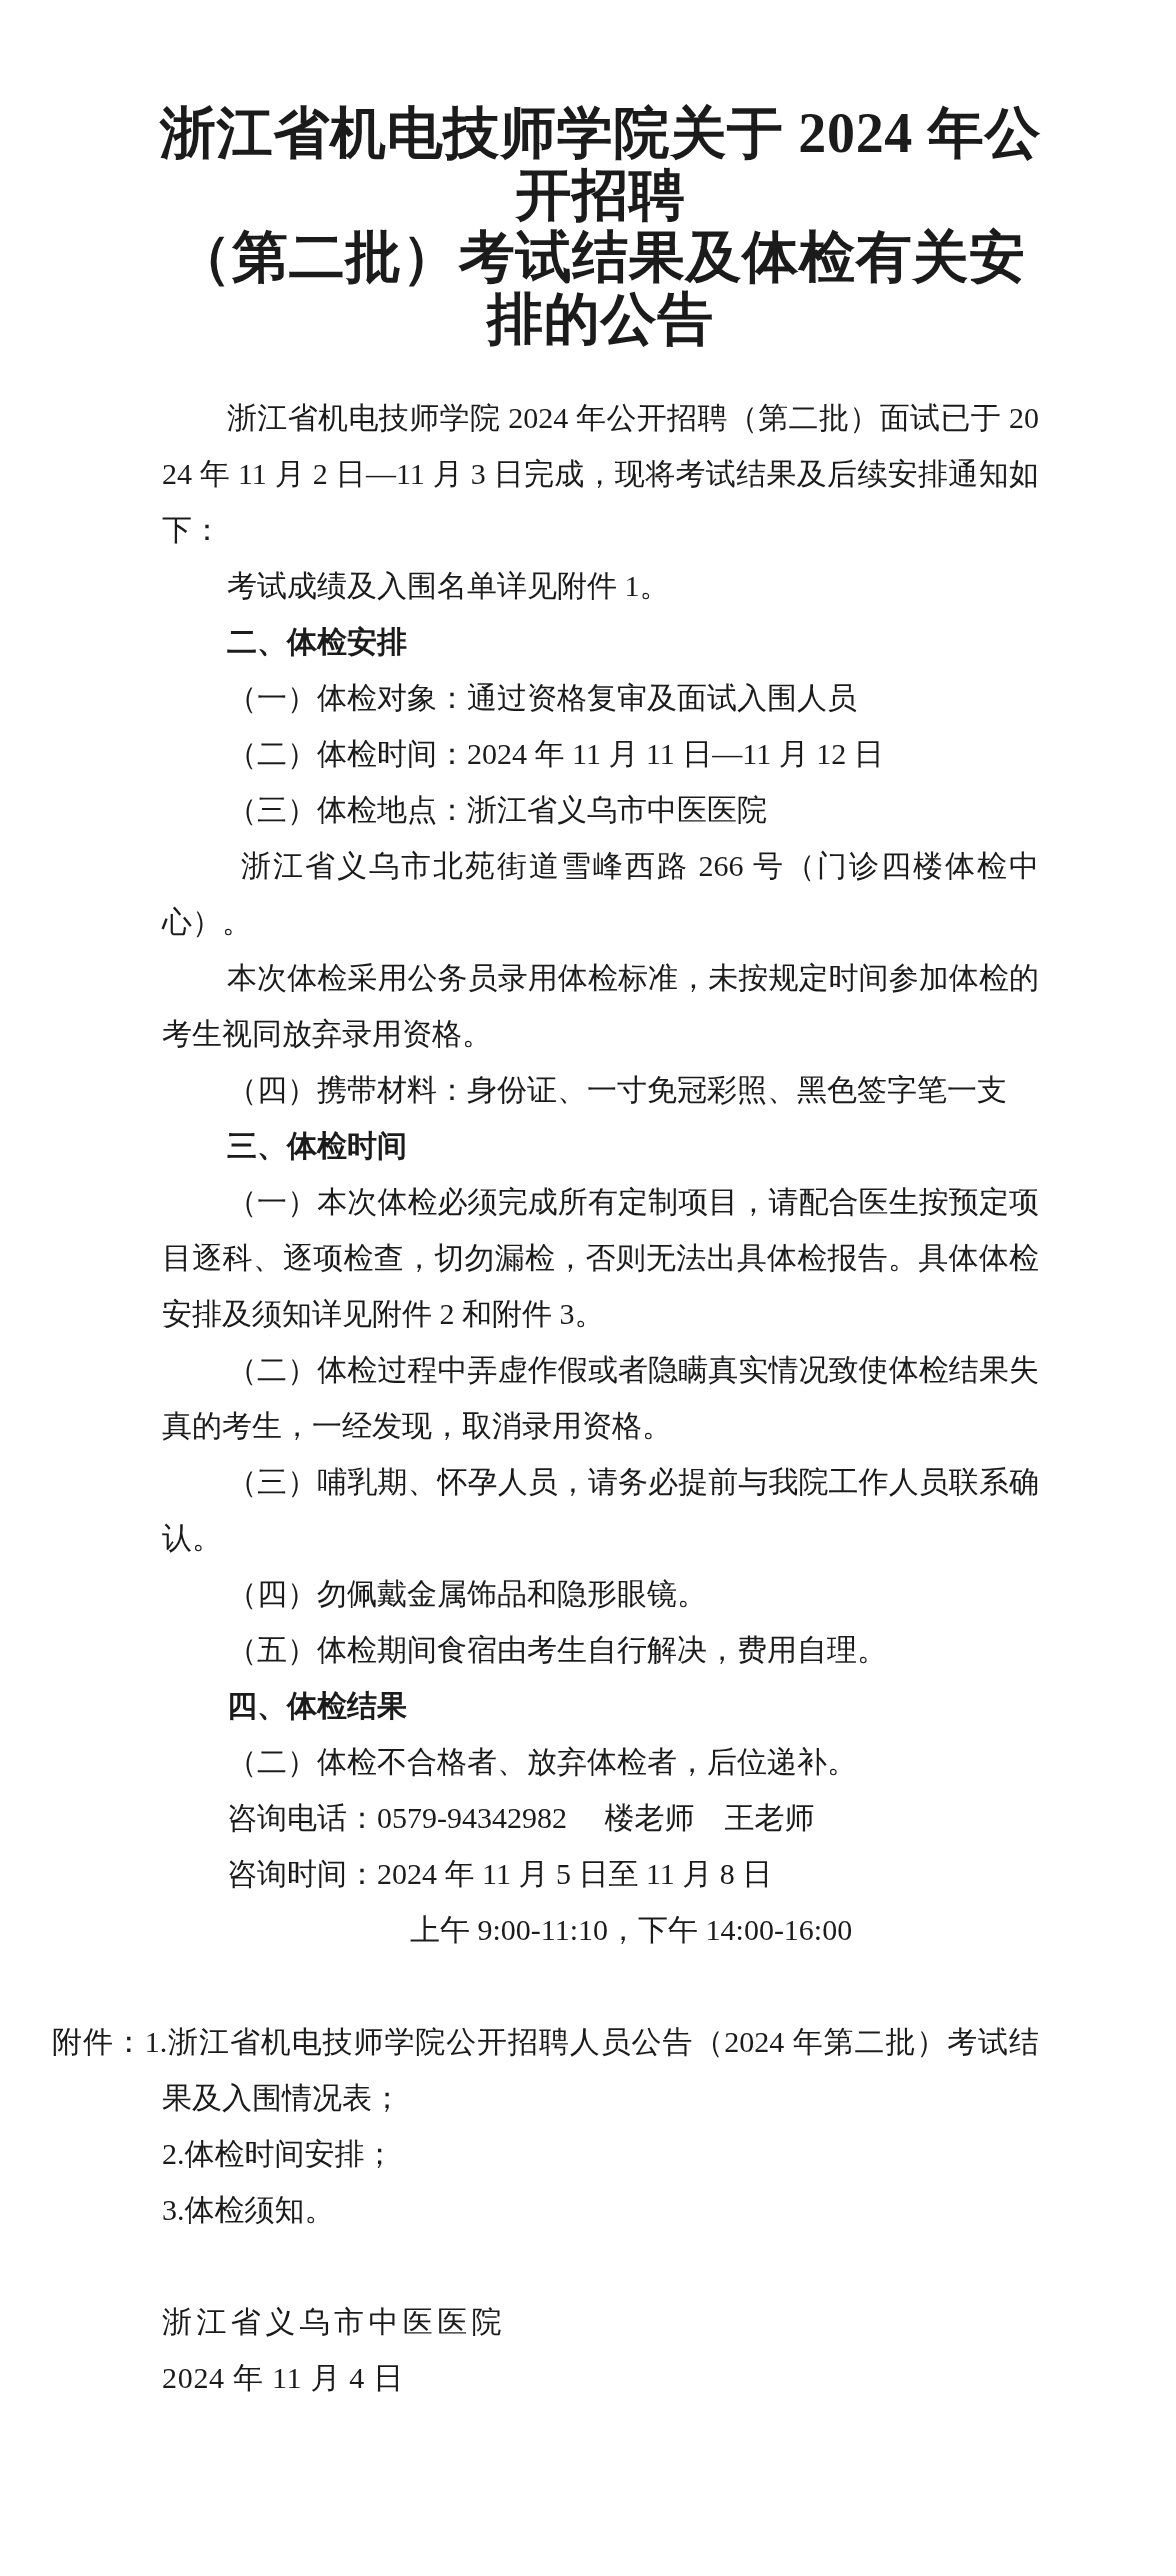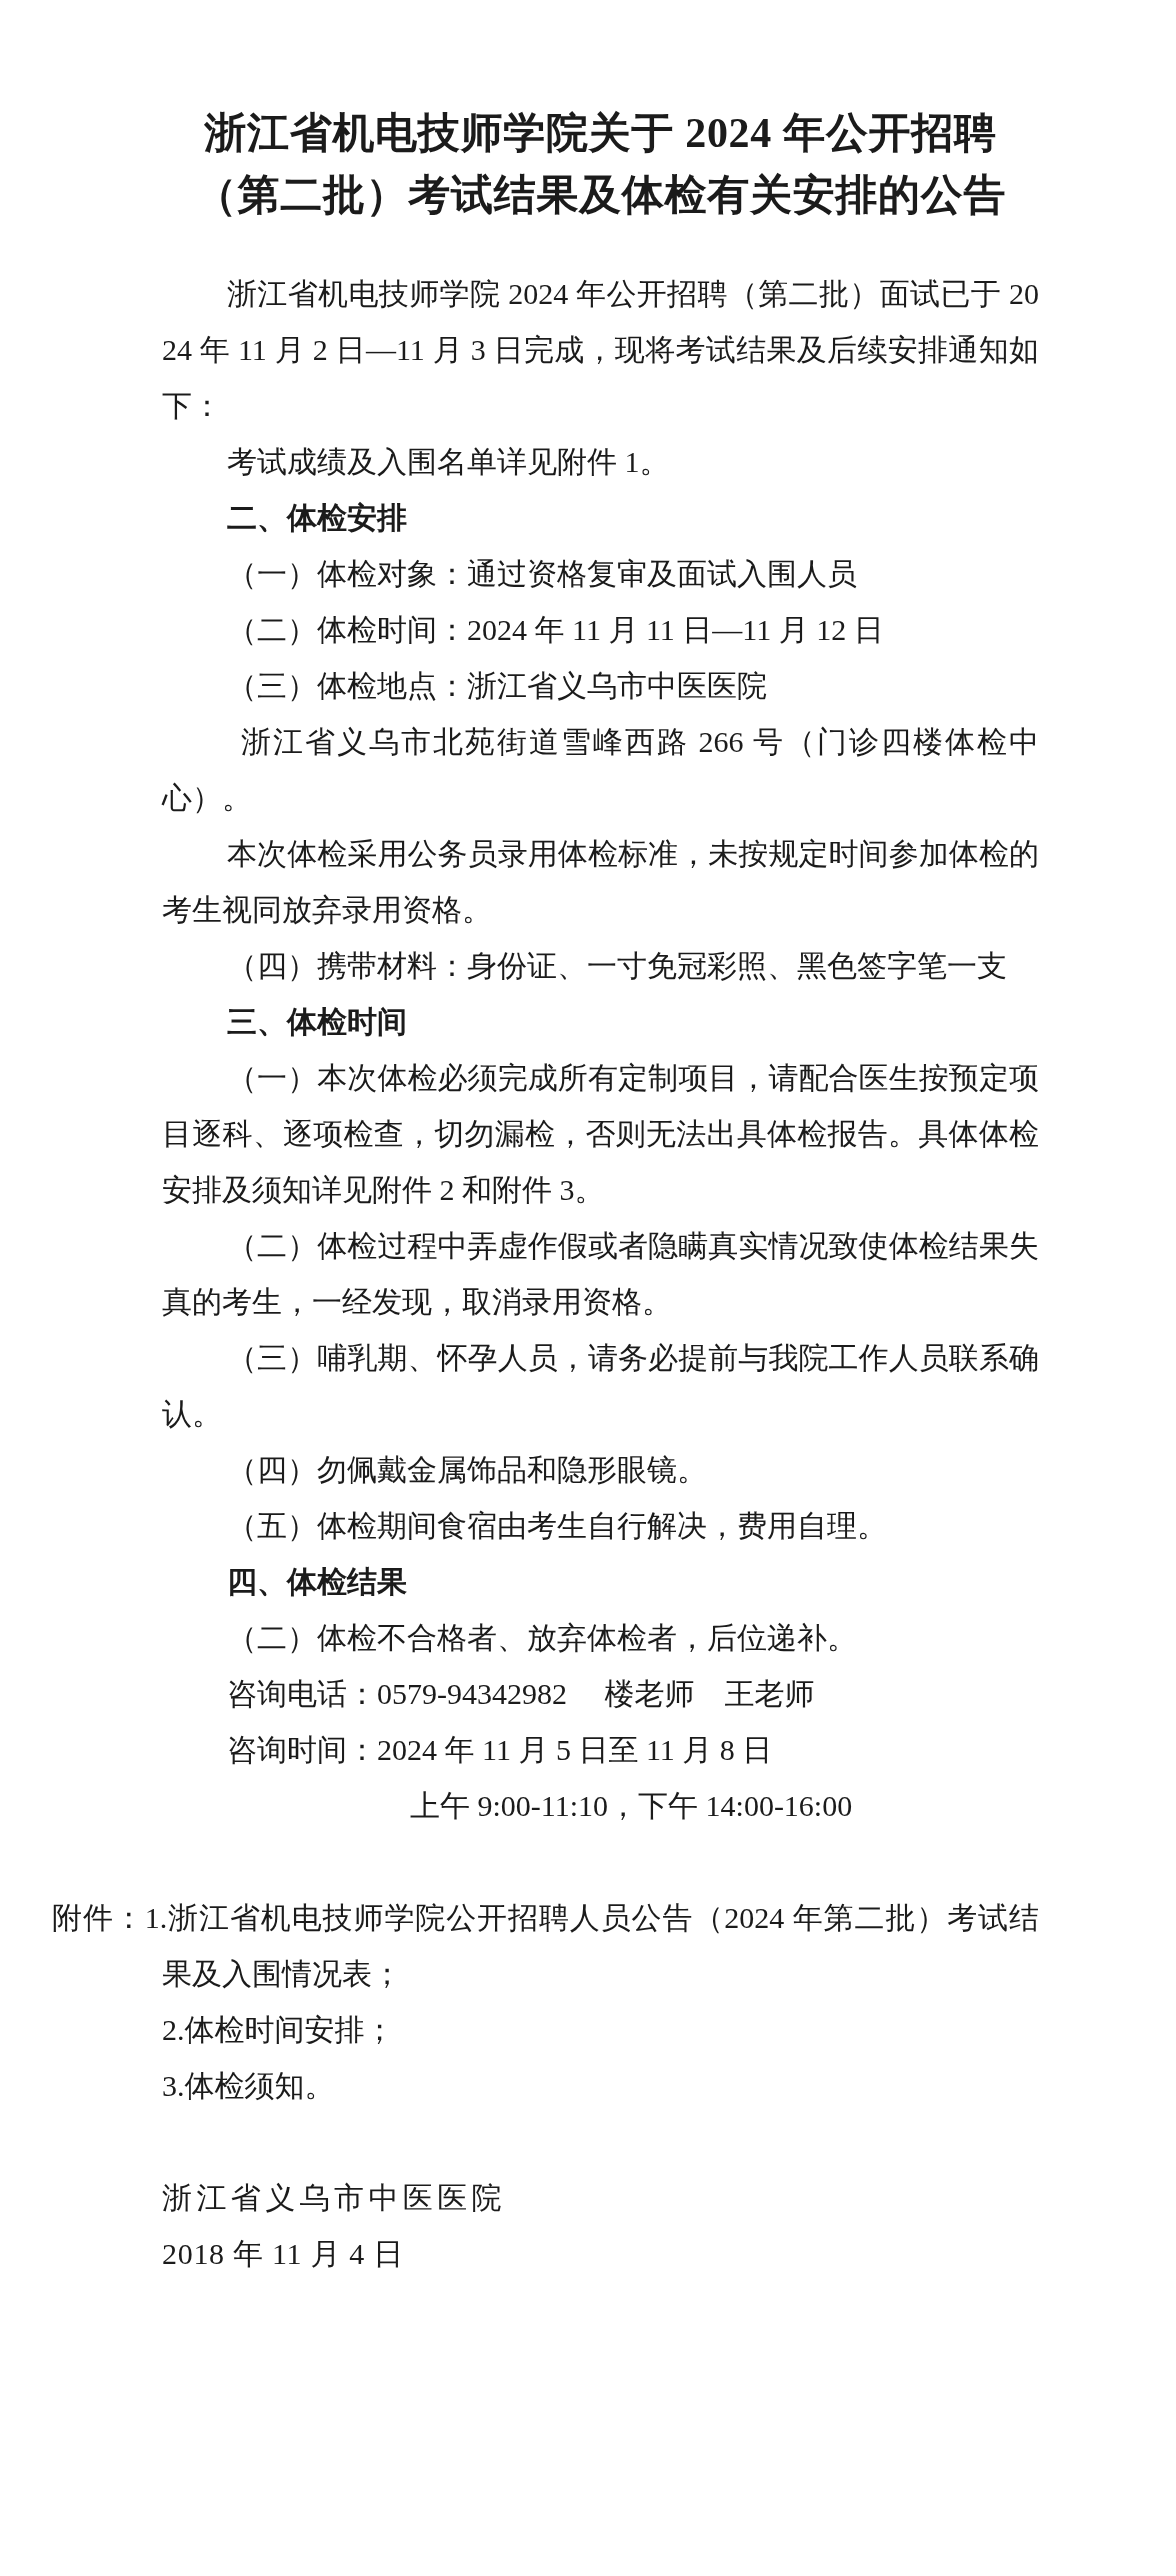--- a/index.html
+++ b/index.html
@@ -17,21 +17,21 @@
     padding: 102px 138px 0 162px;
     color: #1b1b1b;
     font-family: "Liberation Serif", "DejaVu Serif", serif;
     overflow: hidden;
   }
   .title-wrap {
     margin: 0 -7.4px 40px -7.4px;
   }
   .title-line {
     text-align: center;
-    font-size: 42px;
+    font-size: 56px;
     line-height: 62px;
     font-weight: 700;
     letter-spacing: 0.7px;
   }
   p.line {
     margin: 0;
     font-size: 30px;
     line-height: 56px;
     text-align: justify;
     white-space: pre-wrap;
@@ -85,16 +85,16 @@
 
   <div class="sp"></div>
 
   <p class="line att1">附件：1.浙江省机电技师学院公开招聘人员公告（2024 年第二批）考试结果及入围情况表；</p>
   <p class="line att">2.体检时间安排；</p>
   <p class="line att">3.体检须知。</p>
 
   <div class="sp"></div>
 
   <p class="line sign">浙江省义乌市中医医院</p>
-  <p class="line date">2018 年 11 月 4 日</p>
+  <p class="line date">2024 年 11 月 4 日</p>
 
 </div>
 
 
 </body></html>

